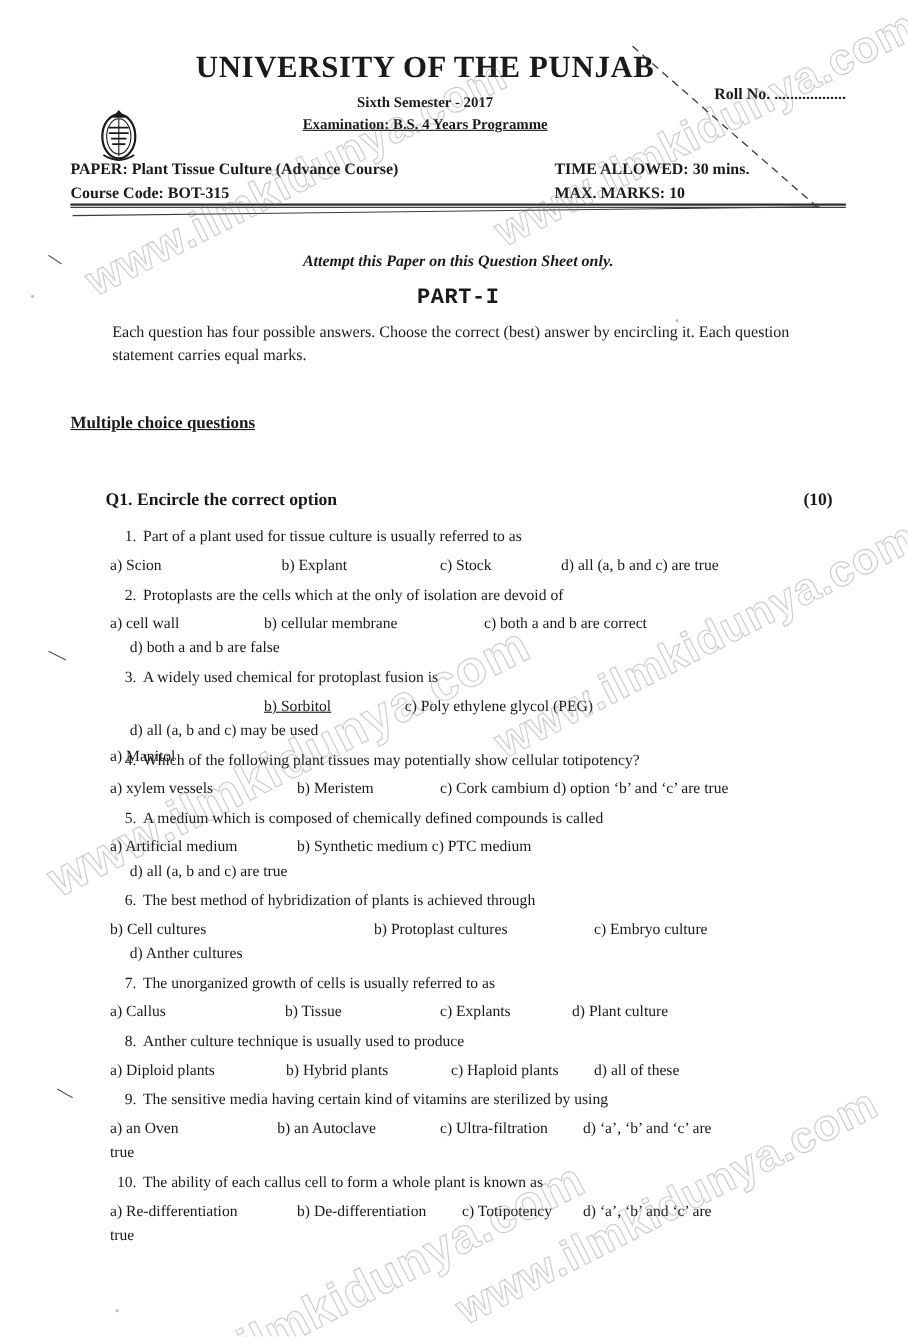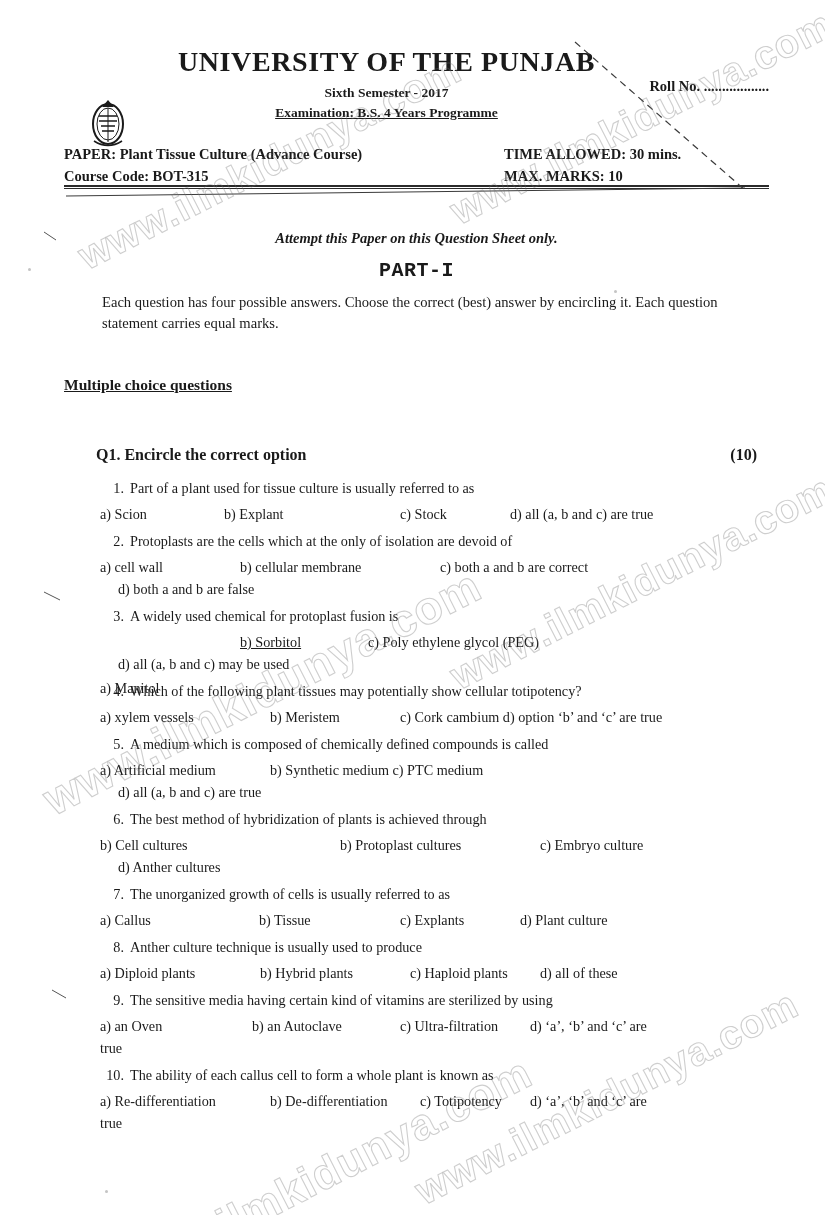--- a/index.html
+++ b/index.html
@@ -260,21 +260,21 @@
   <div class="q-head">
     <span>Q1. Encircle the correct option</span>
     <span class="marks">(10)</span>
   </div>
 
   <div class="qlist" id="qlist">
       <div class="q">
         <div class="q-stem"><span class="q-num">1.</span><span>Part of a plant used for tissue culture is usually referred to as</span></div>
         <div class="opts">
           <span class="opt" style="left: 0px;">a)  Scion</span>
-          <span class="opt" style="left: 124px;">b) Explant</span>
+          <span class="opt" style="left: 156px;">b) Explant</span>
           <span class="opt" style="left: 300px;">c) Stock</span>
           <span class="opt" style="left: 410px;">d) all (a, b and c) are true</span>
         </div>
       </div>
       <div class="q">
         <div class="q-stem"><span class="q-num">2.</span><span>Protoplasts are the cells which at the only of isolation are devoid of</span></div>
         <div class="opts">
           <span class="opt" style="left: 0px;">a)  cell wall</span>
           <span class="opt" style="left: 140px;">b) cellular membrane</span>
           <span class="opt" style="left: 340px;">c) both a and b are correct</span>

